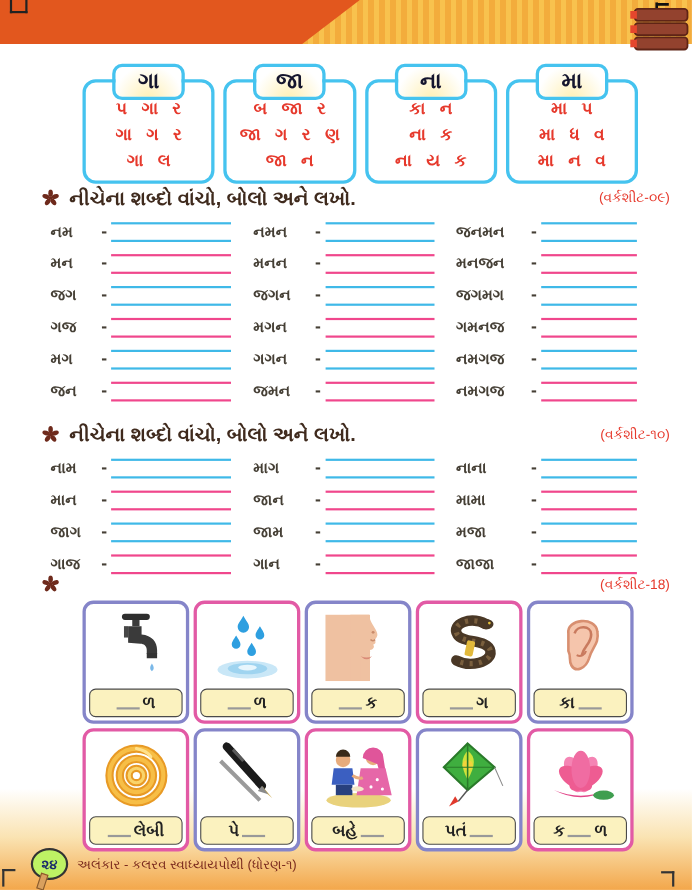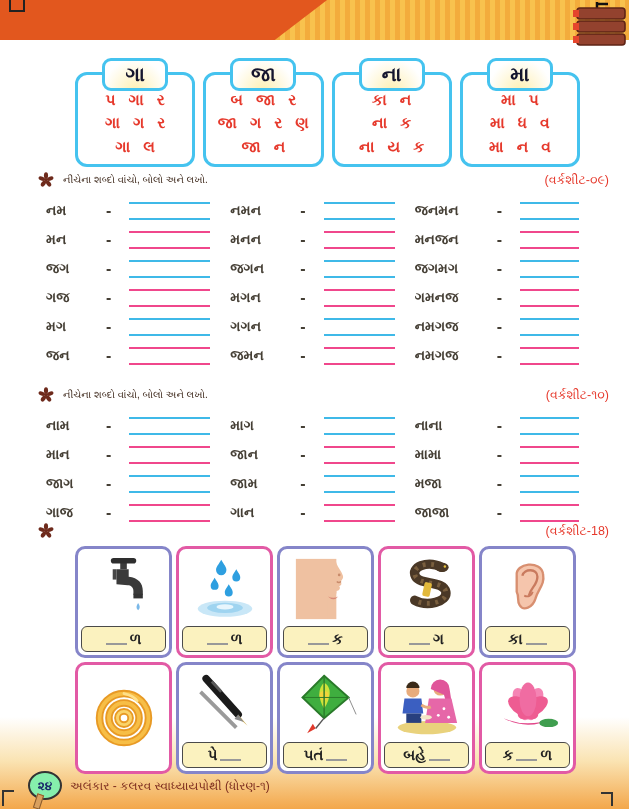--- a/index.html
+++ b/index.html
@@ -16,21 +16,21 @@
     border-left:2px solid #222;border-bottom:2px solid #222;border-right:2px solid #222;}
   .crop-bl{position:absolute;left:2px;bottom:3px;width:10px;height:14px;
     border-left:2px solid #333;border-top:2px solid #333;}
   .crop-br{position:absolute;right:16px;bottom:3px;width:10px;height:12px;
     border-right:2px solid #333;border-top:2px solid #333;}
 
   
   .bottom-band{position:absolute;left:0;right:0;bottom:0;height:92px;
     background:linear-gradient(180deg,rgba(253,244,222,0) 0%,#FAE3B2 48%,var(--bandbtm,#F3A74B) 100%);}
   .footer{position:absolute;left:28px;bottom:9px;display:flex;align-items:center;gap:8px;z-index:5;}
-  .lens{width:30px;height:25px;border-radius:50%;background:#86efac;border:2px solid #333;
+  .lens{width:30px;height:25px;border-radius:50%;background:#bef264;border:2px solid #333;
     display:flex;align-items:center;justify-content:center;font-size:12px;font-weight:bold;color:#1a2a6a;position:relative;}
   .lens:after{content:"";position:absolute;bottom:-11px;left:5px;width:5px;height:13px;
     background:#D9A05E;border:1px solid #8a5a2a;transform:rotate(18deg);}
   .footer-text{color:var(--maroon,#7B2B1E);font-weight:normal;font-size:12px;white-space:nowrap;}
 
   
   .letter-row{position:absolute;left:75px;top:72px;width:505px;height:95px;display:flex;gap:8px;}
   .lbox{flex:1;border:3px solid var(--sky,#45C3EF);border-radius:12px;background:#fff;position:relative;}
   .ltab{position:absolute;top:-17px;left:50%;transform:translateX(-50%);width:60px;height:27px;
     border:3px solid var(--sky,#45C3EF);border-radius:9px;
@@ -39,26 +39,26 @@
     font-weight:bold;font-size:20px;color:#15152e;z-index:2;}
   .lrows{position:absolute;left:4px;right:4px;top:13px;bottom:5px;
     display:flex;flex-direction:column;justify-content:space-around;align-items:center;overflow:hidden;}
   .lrow{display:flex;gap:13px;}
   .syl{color:var(--red,#E6392C);font-weight:bold;font-size:15.5px;white-space:nowrap;}
 
   
   .section{position:absolute;left:38px;right:20px;}
   #section-0{top:170px;} #section-1{top:385px;} #section-2{top:521px;}
   .sec-head{display:flex;align-items:center;gap:9px;height:20px;}
-  .sec-title{color:var(--brown,#3F2A1D);font-weight:normal;font-size:10px;white-space:nowrap;}
+  .sec-title{color:var(--brown,#3F2A1D);font-weight:bold;font-size:18px;white-space:nowrap;}
   .ws-label{margin-left:auto;color:var(--red,#E6392C);font-weight:normal;font-size:12.5px;white-space:nowrap;}
 
   .word-grid{display:flex;gap:20px;margin:6px 30px 0 8px;}
   .wcol{flex:1;display:flex;flex-direction:column;}
-  .entry{display:flex;align-items:center;gap:18px;height:29px;}
+  .entry{display:flex;align-items:center;gap:4px;height:29px;}
   .word{color:#453F35;font-weight:bold;font-size:14px;white-space:nowrap;}
   .c0{min-width:42px;} .c1{min-width:52px;} .c2{min-width:64px;}
   .dash{color:#453F35;font-weight:bold;}
   .writebox{flex:1;height:14px;border-top:2px solid;border-bottom:2px solid;}
   .writebox.blue{border-color:var(--lblue,#3FB9E8);}
   .writebox.pink{border-color:var(--lpink,#F0478C);}
 
   
   .cards-grid{margin-top:5px;margin-left:37px;width:505px;display:grid;
     grid-template-columns:repeat(5,97px);grid-auto-rows:112px;gap:4px;position:relative;z-index:2;}
@@ -477,51 +477,37 @@
                 <circle cx="34" cy="34" r="26" stroke="#E89A25" stroke-width="8"></circle>
                 <circle cx="34" cy="34" r="26" stroke="#F7BE46" stroke-width="4"></circle>
                 <circle cx="34" cy="34" r="16" stroke="#E89A25" stroke-width="8"></circle>
                 <circle cx="34" cy="34" r="16" stroke="#F7BE46" stroke-width="4"></circle>
                 <circle cx="34" cy="34" r="7" stroke="#E89A25" stroke-width="7"></circle>
                 <circle cx="34" cy="34" r="7" stroke="#FAD46A" stroke-width="3"></circle>
                 <path d="M34 8 q10 2 14 8" stroke="#FFE08A" stroke-width="3"></path>
               </g>
             </svg>
           </div>
+          <div class="plabel">
+            <span class="blank"></span>
+            <span>લેબી</span>
+          </div>
         </div>
         <div class="card bpurple">
           <div class="pic">
             <svg viewBox="0 0 68 68">
               <line x1="8" y1="20" x2="46" y2="58" stroke="#9a9a9a" stroke-width="4"></line>
               <line x1="14" y1="6" x2="48" y2="44" stroke="#1b1b1b" stroke-width="8" stroke-linecap="round"></line>
               <line x1="20" y1="9" x2="30" y2="20" stroke="#5a5a5a" stroke-width="3"></line>
               <polygon points="48,44 58,56 50,49" fill="#C9A84C"></polygon>
               <polygon points="48,44 54,52 44,49" fill="#8a8a8a"></polygon>
             </svg>
           </div>
           <div class="plabel">
             <span>પે</span>
-            <span class="blank"></span>
-          </div>
-        </div>
-        <div class="card bpurple">
-          <div class="pic">
-            <svg viewBox="0 0 68 68">
-              <polygon points="32,3 58,26 32,48 9,26" fill="#3FAE3F" stroke="#2a7a2a" stroke-width="2"></polygon>
-              <path d="M32 10 q12 8 0 28 q-10-18 0-28" fill="#CFE23A"></path>
-              <circle cx="32" cy="24" r="5" fill="#F2D43C"></circle>
-              <line x1="32" y1="3" x2="32" y2="48" stroke="#2a7a2a" stroke-width="1.5"></line>
-              <line x1="9" y1="26" x2="58" y2="26" stroke="#2a7a2a" stroke-width="1"></line>
-              <line x1="32" y1="48" x2="23" y2="59" stroke="#555" stroke-width="1.5"></line>
-              <polygon points="23,59 14,64 20,54" fill="#E0392C"></polygon>
-              <line x1="58" y1="26" x2="66" y2="44" stroke="#888" stroke-width="1"></line>
-            </svg>
-          </div>
-          <div class="plabel">
-            <span>પતં</span>
             <span class="blank"></span>
           </div>
         </div>
         <div class="card bpink">
           <div class="pic">
             <svg viewBox="0 0 68 68">
               <ellipse cx="34" cy="58" rx="31" ry="7" fill="#E9D27C"></ellipse>
               <circle cx="19" cy="19" r="7" fill="#E8AC7C"></circle>
               <path d="M12 16 a7 7 0 0 1 14 0 z" fill="#3A2A18"></path>
               <path d="M10 27 h18 l2 16 h-22 z" fill="#3B5FC1"></path>
@@ -534,20 +520,38 @@
               <circle cx="57" cy="47" r="1.5" fill="#fff"></circle>
               <path d="M28 34 q6 4 10 2" stroke="#E8AC7C" stroke-width="3" fill="none"></path>
               <ellipse cx="33" cy="47" rx="6" ry="2.5" fill="#F4E6C8"></ellipse>
             </svg>
           </div>
           <div class="plabel">
             <span>બહે</span>
             <span class="blank"></span>
           </div>
         </div>
+        <div class="card bpurple">
+          <div class="pic">
+            <svg viewBox="0 0 68 68">
+              <polygon points="32,3 58,26 32,48 9,26" fill="#3FAE3F" stroke="#2a7a2a" stroke-width="2"></polygon>
+              <path d="M32 10 q12 8 0 28 q-10-18 0-28" fill="#CFE23A"></path>
+              <circle cx="32" cy="24" r="5" fill="#F2D43C"></circle>
+              <line x1="32" y1="3" x2="32" y2="48" stroke="#2a7a2a" stroke-width="1.5"></line>
+              <line x1="9" y1="26" x2="58" y2="26" stroke="#2a7a2a" stroke-width="1"></line>
+              <line x1="32" y1="48" x2="23" y2="59" stroke="#555" stroke-width="1.5"></line>
+              <polygon points="23,59 14,64 20,54" fill="#E0392C"></polygon>
+              <line x1="58" y1="26" x2="66" y2="44" stroke="#888" stroke-width="1"></line>
+            </svg>
+          </div>
+          <div class="plabel">
+            <span>પતં</span>
+            <span class="blank"></span>
+          </div>
+        </div>
         <div class="card bpink">
           <div class="pic">
             <svg viewBox="0 0 68 68">
               <ellipse cx="34" cy="32" rx="9" ry="19" fill="#F584B4" transform="rotate(30 34 40)"></ellipse>
               <ellipse cx="34" cy="32" rx="9" ry="19" fill="#F584B4" transform="rotate(-30 34 40)"></ellipse>
               <ellipse cx="34" cy="34" rx="9" ry="18" fill="#EE5C92" transform="rotate(58 34 40)"></ellipse>
               <ellipse cx="34" cy="34" rx="9" ry="18" fill="#EE5C92" transform="rotate(-58 34 40)"></ellipse>
               <ellipse cx="34" cy="28" rx="9" ry="18" fill="#F06CA2"></ellipse>
               <path d="M8 48 q26 14 52 0 q-26 11-52 0" fill="#E2478A"></path>
               <ellipse cx="56" cy="53" rx="10" ry="4.5" fill="#3F9E4F"></ellipse>

